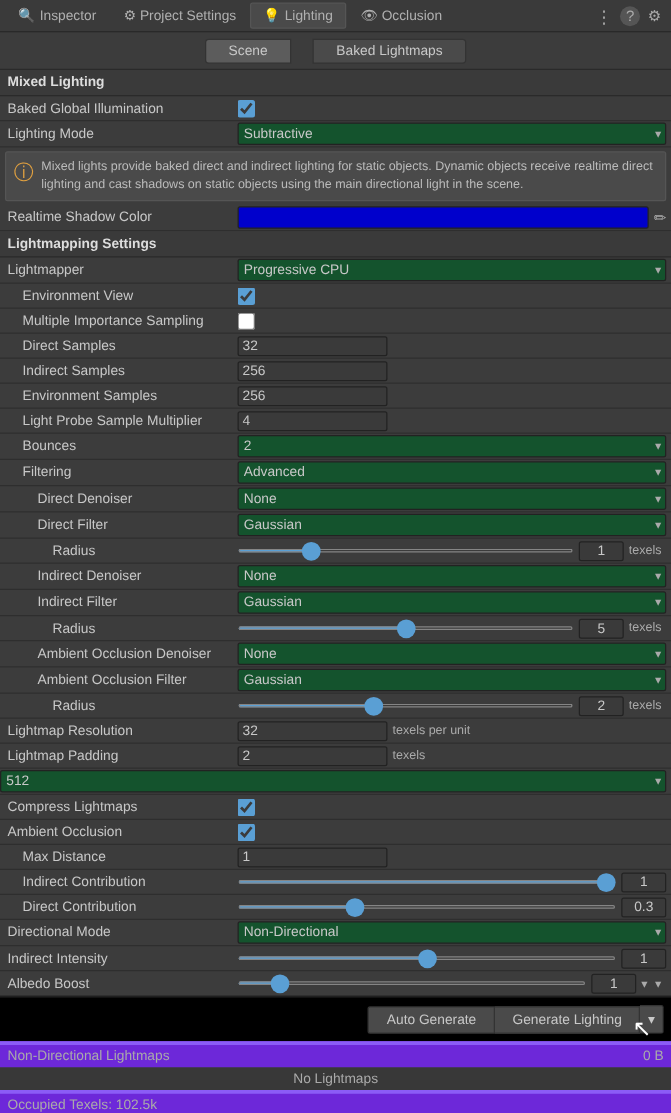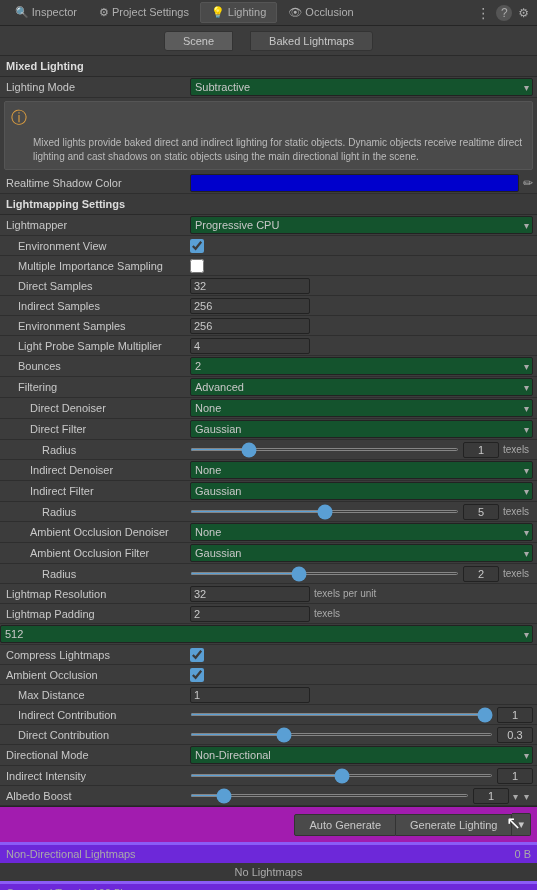--- a/index.html
+++ b/index.html
@@ -178,21 +178,20 @@
     .info-icon {
       font-size: 16px;
       color: #e0a040;
       flex-shrink: 0;
       margin-top: 1px;
     }
     .info-text {
       font-size: 10px;
       color: #bbb;
       line-height: 1.4;
-      margin-top: 29px;
     }
 
     
     .slider-wrap {
       display: flex;
       align-items: center;
       width: 100%;
       gap: 4px;
     }
     .slider {
@@ -212,21 +211,21 @@
       border-radius: 2px;
     }
     .unit-label {
       color: #aaa;
       font-size: 10px;
       min-width: 30px;
     }
 
     
     .bottom-bar {
-      background: #a21caf;
+      background: #000000;
       border-top: 1px solid #252525;
       padding: 6px 6px;
       display: flex;
       align-items: center;
       justify-content: flex-end;
       gap: 0;
     }
     .auto-gen-btn {
       padding: 4px 14px;
       background: #4a4a4a;
@@ -317,20 +316,26 @@
     </div>
   </div>
 
   <div class="main-wrap">
     <div class="content">
 
       <div class="section-header">
         <span>Mixed Lighting</span>
       </div>
 
+      <div class="row">
+        <div class="label-col">Baked Global Illumination</div>
+        <div class="value-col">
+          <input type="checkbox" class="checkbox" checked="" style="">
+        </div>
+      </div>
 
       <div class="row">
         <div class="label-col">Lighting Mode</div>
         <div class="value-col">
           <div class="dropdown-wrap">
             <select class="dropdown">
               <option>Subtractive</option>
               <option>Baked Indirect</option>
               <option>Shadowmask</option>
             </select>

